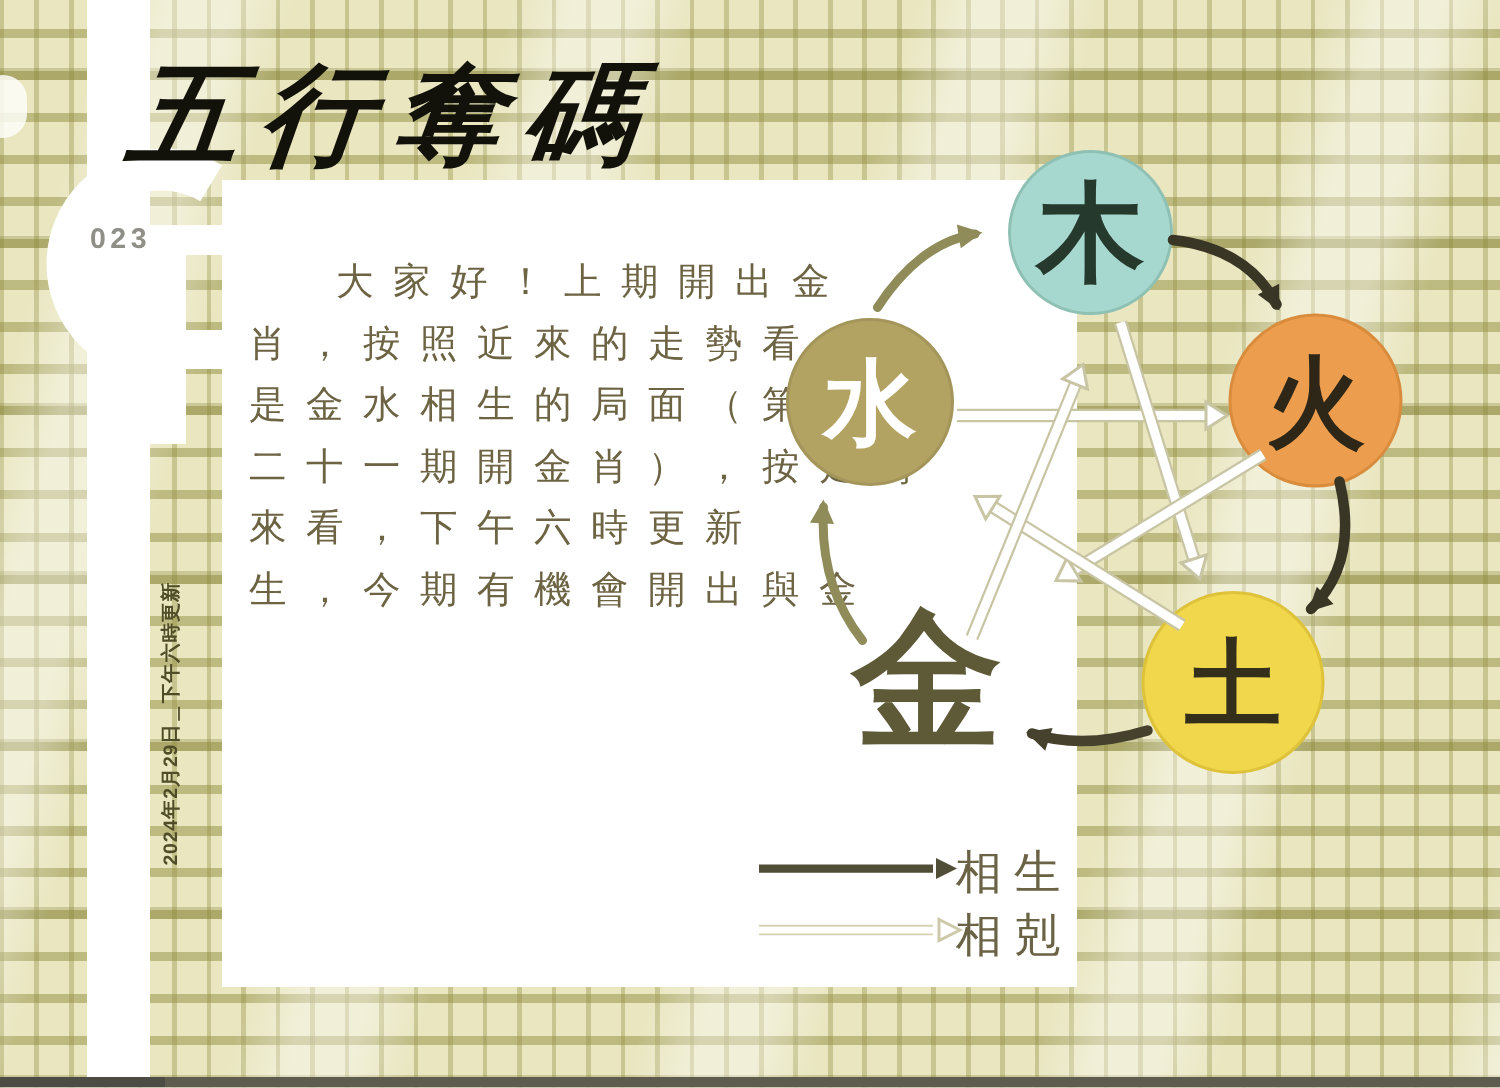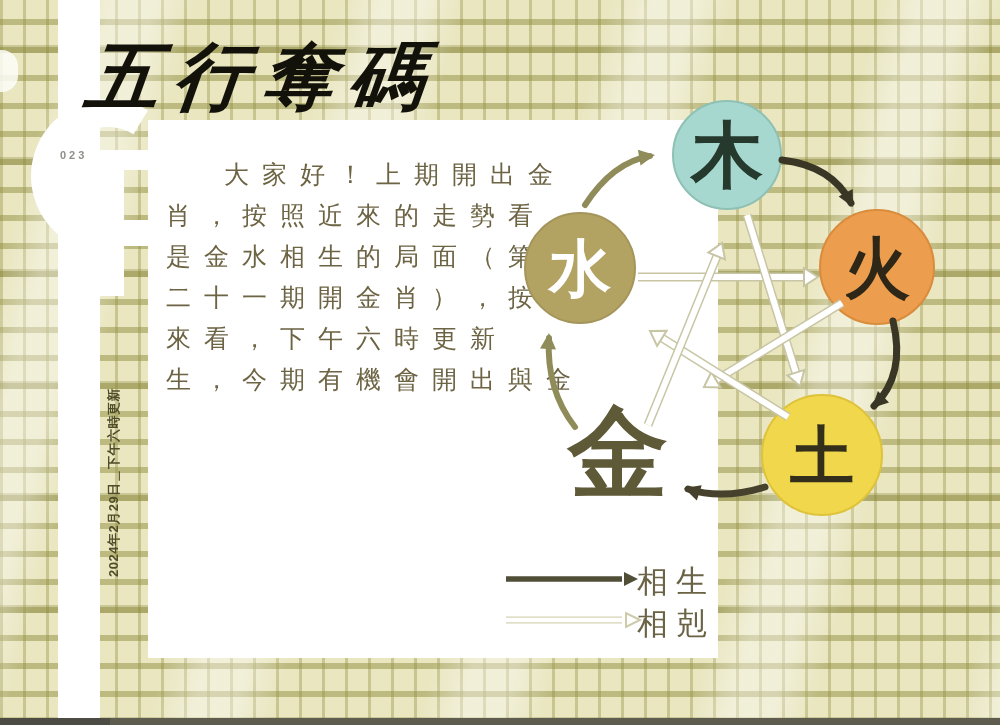--- a/index.html
+++ b/index.html
@@ -12,36 +12,36 @@
         repeating-linear-gradient(105deg, rgba(255,255,255,0) 0 70px, rgba(255,255,255,.38) 110px 150px, rgba(255,255,255,0) 190px 260px),
         repeating-linear-gradient(0deg, rgba(125,122,45,.28) 0 8px, rgba(125,122,45,0) 8px 112px),
         repeating-linear-gradient(0deg, rgba(146,143,66,.50) 0 6px, rgba(146,143,66,0) 6px 28px),
         repeating-linear-gradient(90deg, rgba(146,143,66,.38) 0 3px, rgba(146,143,66,0) 3px 23px);}
   .bottom-bar{position:absolute;left:0;right:0;bottom:0;height:7px;
       background:linear-gradient(90deg,#4c4c45 0 110px,#5d5c4e 110px 100%);}
 
   
   .logo-svg{position:absolute;left:0;top:0;}
   .issue-code{position:absolute;left:60px;top:149px;width:80px;
-      font-family:"Liberation Sans", sans-serif;font-size:11px;font-weight:bold;
+      font-family:"Liberation Sans", sans-serif;font-size:19px;font-weight:bold;
       letter-spacing:3px;color:#8f8f88;}
   .update-note{position:absolute;left:28px;top:482px;width:172px;text-align:center;
       transform:rotate(-90deg);transform-origin:center;
       font-family:"Liberation Sans", sans-serif;font-size:13px;font-weight:bold;
       color:#4f4d28;letter-spacing:0.5px;white-space:nowrap;}
 
   
   .page-title{position:absolute;left:86px;top:28px;
       font-size:74px;font-weight:bold;font-style:italic;letter-spacing:14px;
       color:#13120a;transform:skewX(-6deg);white-space:nowrap;}
 
   
   .panel{position:absolute;left:148px;top:120px;width:570px;height:538px;background:#ffffff;}
 
-  .article{position:absolute;left:166px;top:154px;color:#6d6444;
+  .article{position:absolute;left:166px;top:167px;color:#6d6444;
       font-size:25px;letter-spacing:13px;line-height:41px;white-space:nowrap;}
   .article .ln{height:41px;}
   .article .ln.first{padding-left:58px;}
 
   
   .diagram-svg{position:absolute;left:0;top:0;pointer-events:none;}
   .node-label{font-family:"DejaVu Serif", serif;font-weight:bold;}
   .legend-label{font-family:"DejaVu Serif", serif;}
 
   .corner-blob{position:absolute;left:-14px;top:50px;width:32px;height:42px;

